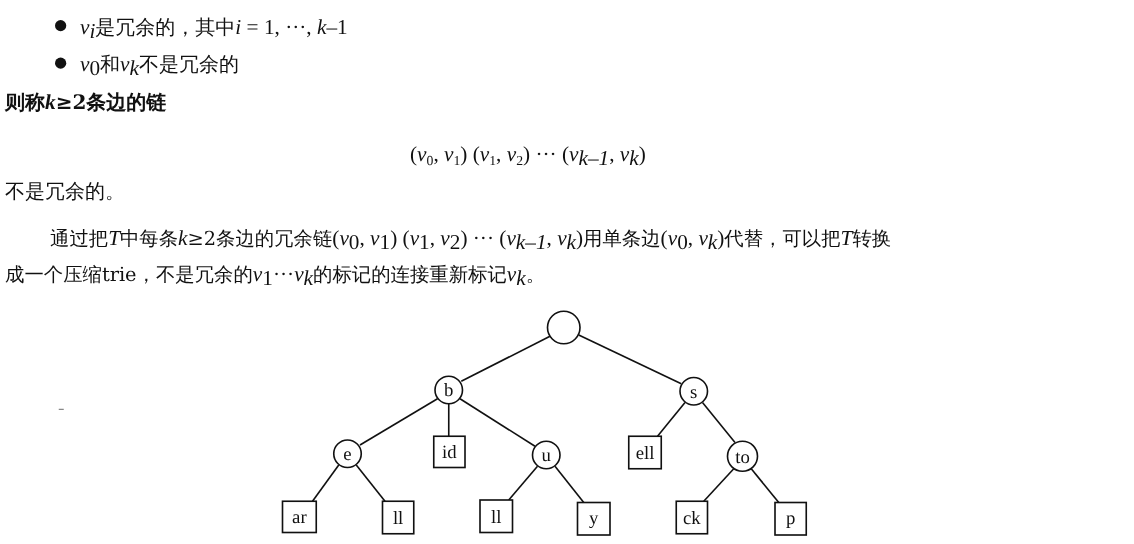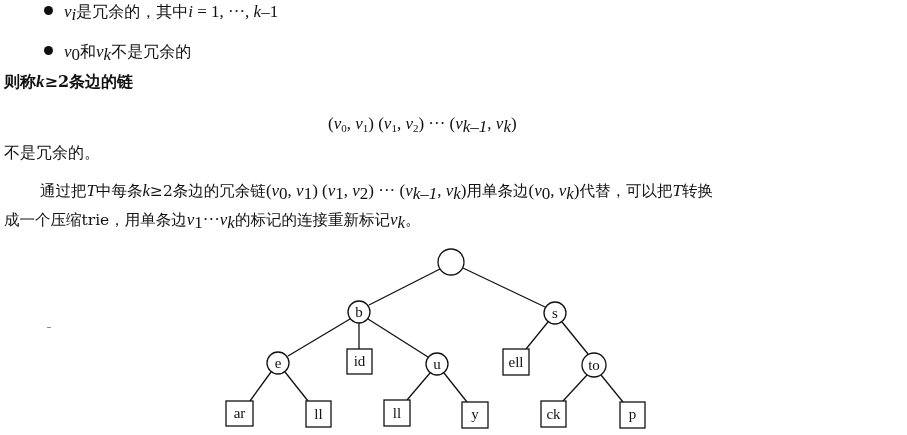--- a/index.html
+++ b/index.html
@@ -11,21 +11,21 @@
     .m { font-family: "Liberation Serif", "DejaVu Serif", serif; font-style: italic; font-size: 17px; }
     .r { font-family: "Liberation Serif", "DejaVu Serif", serif; font-size: 17px; }
     sub { font-size: 11px; vertical-align: -3px; line-height: 0; }
     .bullet { display: inline-block; width: 9px; height: 9px; border-radius: 50%; background: #111; margin-right: 11px; vertical-align: 2px; }
     svg text { font-family: "Liberation Serif", "DejaVu Serif", serif; font-size: 15px; fill: #111; }
     .scan-dot { position: absolute; left: 47px; top: 327px; width: 4px; height: 1px; background: #888; }
   </style>
 </head>
 <body>
 
-<div class="line" style="left:44px; top:2px;">
+<div class="line" style="left:44px; top:12px;">
   <span class="bullet"></span><span class="m">v</span><sub class="m">i</sub><span>是冗余的，其中</span><span class="m">i</span><span class="r"> = 1, ···, </span><span class="m">k</span><span class="r">–1</span>
 </div>
 
 <div class="line" style="left:44px; top:42px;">
   <span class="bullet"></span><span class="m">v</span><sub class="r">0</sub><span>和</span><span class="m">v</span><sub class="m">k</sub><span>不是冗余的</span>
 </div>
 
 <div class="line" style="left:4px; top:72px;font-weight:bold;">
   <span>则称</span><span class="m">k</span><span>≥2条边的链</span>
 </div>
@@ -34,21 +34,21 @@
   <span>(</span><span class="m">v</span><sub>0</sub><span>, </span><span class="m">v</span><sub>1</sub><span>) (</span><span class="m">v</span><sub>1</sub><span>, </span><span class="m">v</span><sub>2</sub><span>) ··· (</span><span class="m">v</span><sub class="m">k–1</sub><span>, </span><span class="m">v</span><sub class="m">k</sub><span>)</span>
 </div>
 
 <div class="line" style="left:4px; top:143px;">不是冗余的。</div>
 
 <div class="line" style="left:40px; top:181px; font-size:15.5px;">
   <span>通过把</span><span class="m">T</span><span>中每条</span><span class="m">k</span><span>≥2条边的冗余链</span><span class="r">(</span><span class="m">v</span><sub class="r">0</sub><span class="r">, </span><span class="m">v</span><sub class="r">1</sub><span class="r">) (</span><span class="m">v</span><sub class="r">1</sub><span class="r">, </span><span class="m">v</span><sub class="r">2</sub><span class="r">) ··· (</span><span class="m">v</span><sub class="m">k–1</sub><span class="r">, </span><span class="m">v</span><sub class="m">k</sub><span class="r">)</span><span>用单条边</span><span class="r">(</span><span class="m">v</span><sub class="r">0</sub><span class="r">, </span><span class="m">v</span><sub class="m">k</sub><span class="r">)</span><span>代替，可以把</span><span class="m">T</span><span>转换</span>
 </div>
 
 <div class="line" style="left:4px; top:210px; font-size:15.5px;">
-  <span>成一个压缩trie，用单条边</span><span class="m">v</span><sub class="r">1</sub><span class="r">···</span><span class="m">v</span><sub class="m">k</sub><span>的标记的连接重新标记</span><span class="m">v</span><sub class="m">k</sub><span>。</span>
+  <span>成一个压缩trie，不是冗余的</span><span class="m">v</span><sub class="r">1</sub><span class="r">···</span><span class="m">v</span><sub class="m">k</sub><span>的标记的连接重新标记</span><span class="m">v</span><sub class="m">k</sub><span>。</span>
 </div>
 
 <div class="scan-dot"></div>
 
 <svg width="907" height="435" style="position:absolute; left:0; top:0;">
   <g stroke="#111" stroke-width="1.3" fill="none">
     <line x1="440" y1="269" x2="369" y2="305"></line>
     <line x1="463" y1="268" x2="545" y2="307"></line>
     <line x1="350" y1="319" x2="288" y2="356"></line>
     <line x1="359" y1="323" x2="359" y2="349"></line>

